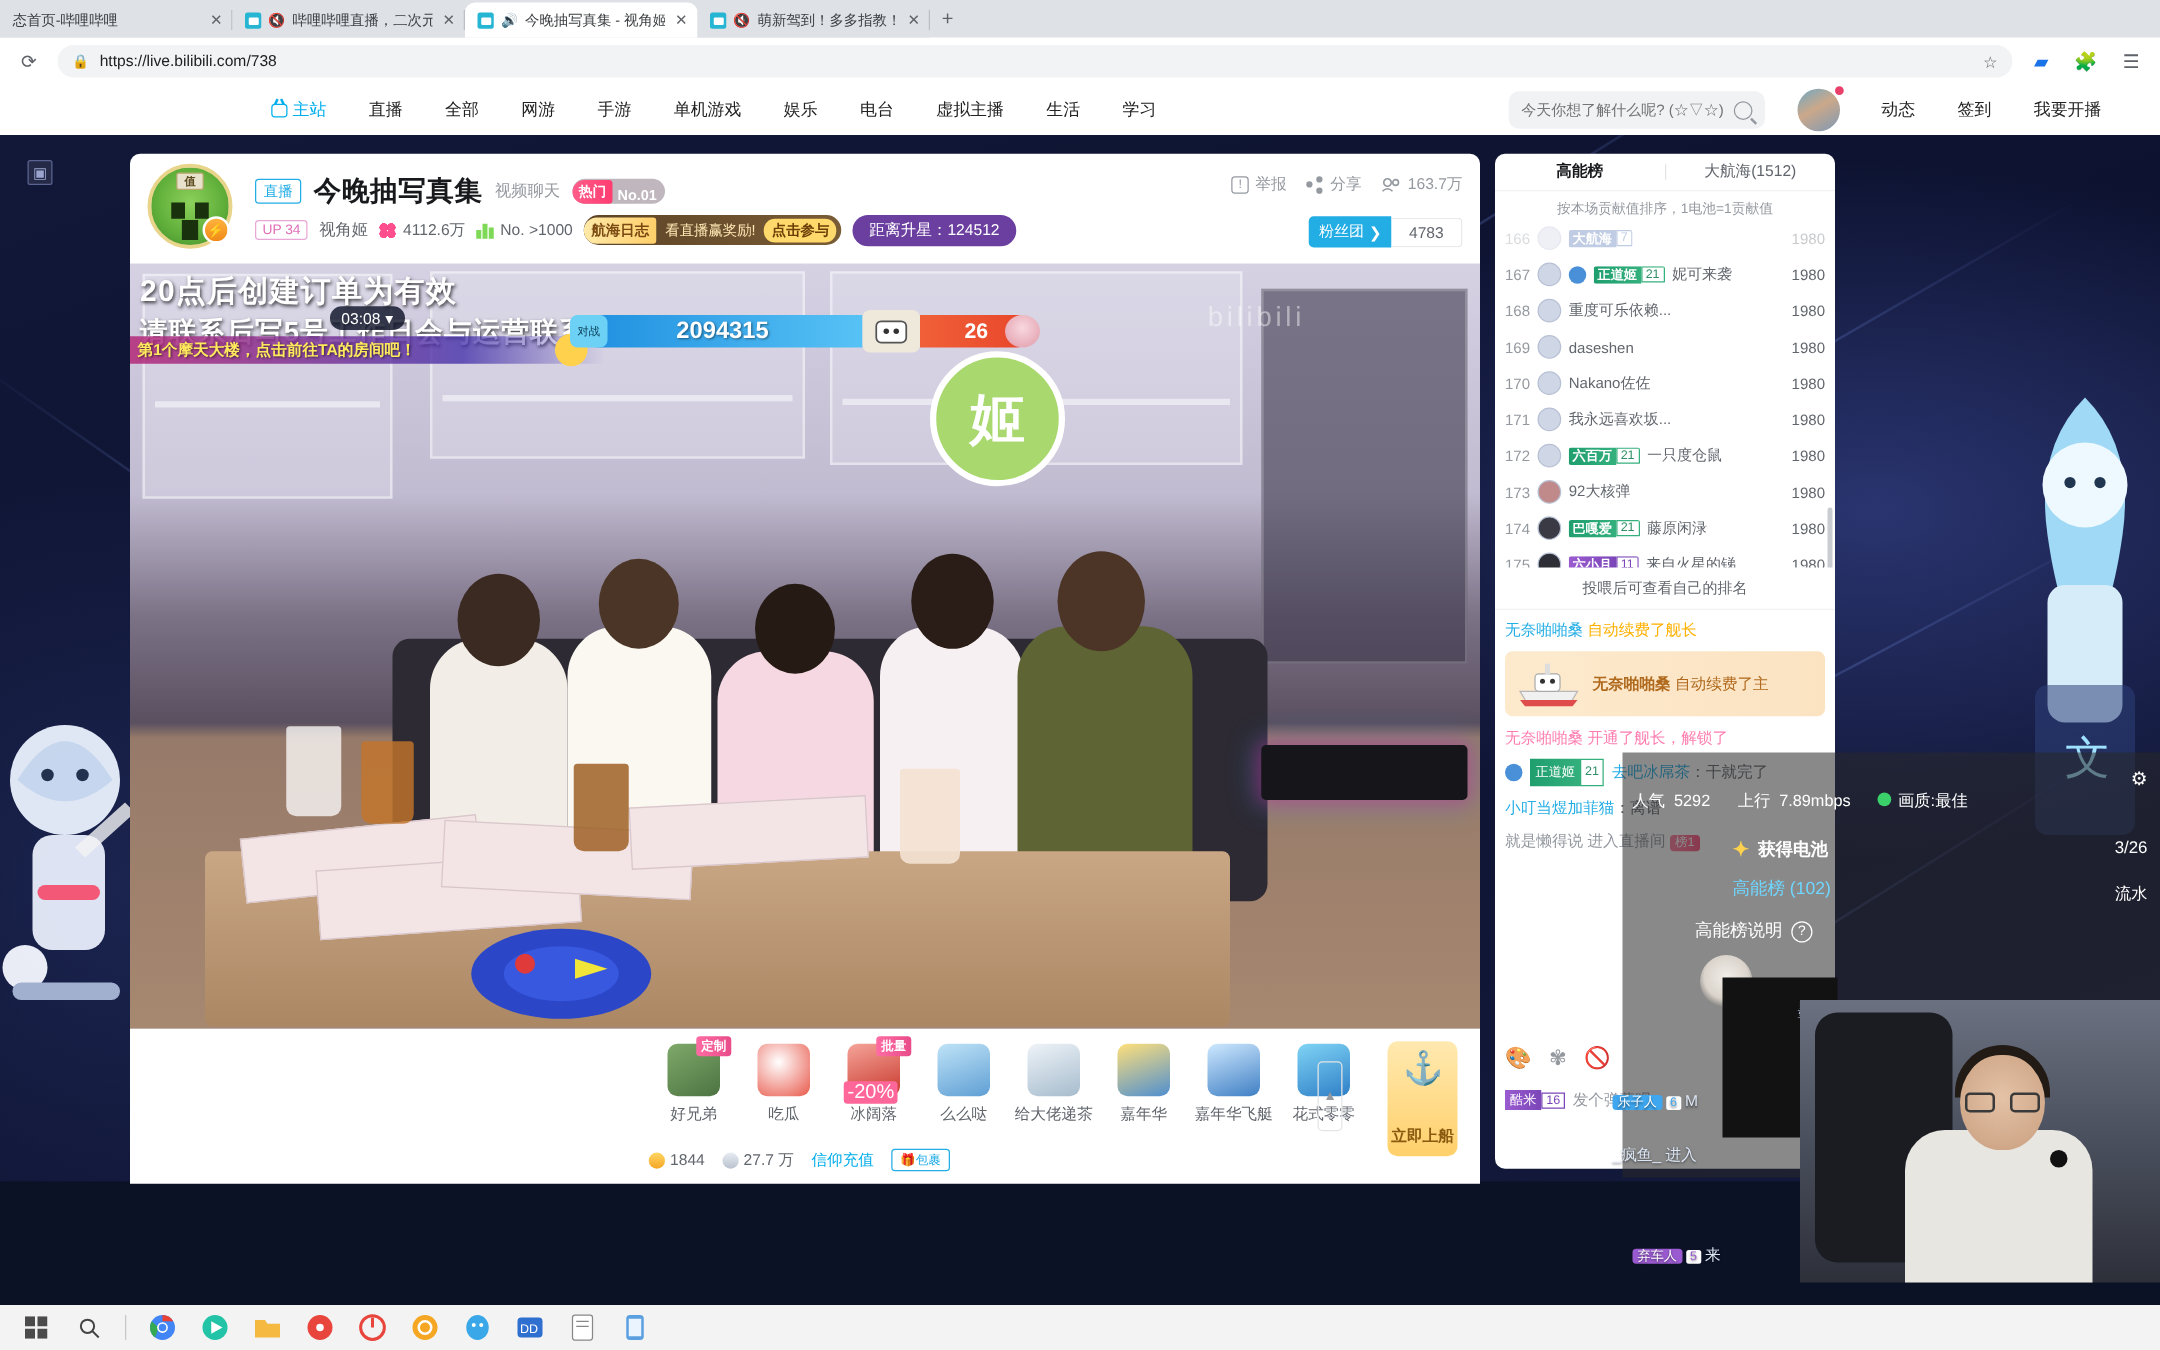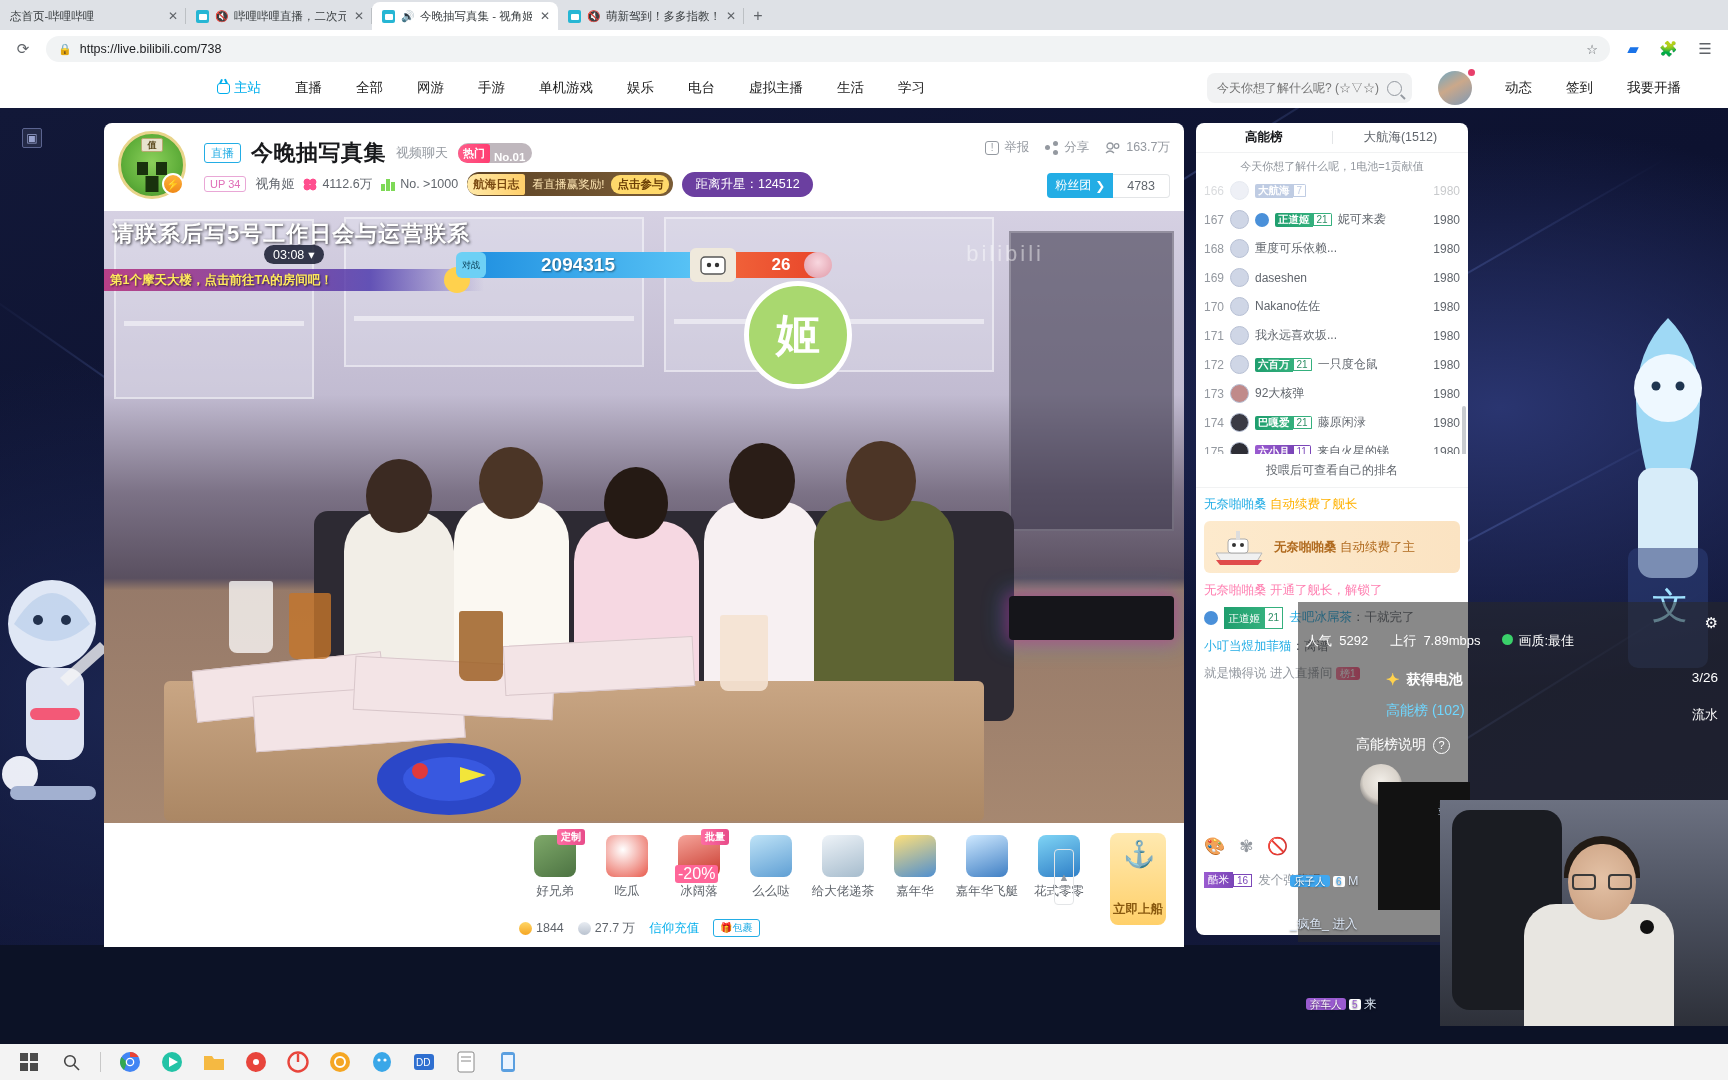--- a/index.html
+++ b/index.html
@@ -500,20 +500,21 @@
   <div class="cup" style="left:616px;top:404px;width:48px;height:76px;background:rgba(244,226,210,.9);"></div>
   <svg style="position:absolute;left:270px;top:528px;width:150px;height:80px" viewBox="0 0 150 80">
     <ellipse cx="75" cy="40" rx="72" ry="36" fill="#2b47c8"></ellipse>
     <ellipse cx="75" cy="40" rx="46" ry="22" fill="#3858e0"></ellipse>
     <circle cx="46" cy="32" r="8" fill="#e03a3a"></circle>
     <path d="M86 28 l26 8 l-26 8z" fill="#f2e53a"></path>
   </svg>
   <div class="kbd"></div>
 
   <div class="v-banner">
+    <div class="vb1">20点后创建订单为有效</div>
     <div class="vb2">请联系后写5号工作日会与运营联系</div>
   </div>
   <div class="v-yellowbar">
     <span>第1个摩天大楼，点击前往TA的房间吧！</span>
   </div>
   <div class="v-marker"></div>
 
   <div class="pk">
     <span class="lcap">对战</span>
     <div class="blue">2094315</div>
@@ -592,21 +593,21 @@
     <span class="bt">立即上船</span>
   </div>
 </div>
 
 <div class="rpanel">
   <div class="rp-tabs">
     <div class="t">高能榜</div>
     <div class="vdiv"></div>
     <div class="t dim">大航海(1512)</div>
   </div>
-  <div class="rp-sub">今天你想了解什么呢，1电池=1贡献值</div>
+  <div class="rp-sub">按本场贡献值排序，1电池=1贡献值</div>
 
   <div class="rank-list">
     <div class="rrow" style="opacity:.35">
       <span class="idx">166</span>
       <span class="av"></span>
       <span class="medal">
         <span class="mn" style="background:#4b6fb0">大航海</span>
         <span class="ml" style="border:1px solid #4b6fb0;color:#4b6fb0">7</span>
       </span>
       <span class="nm"></span>

